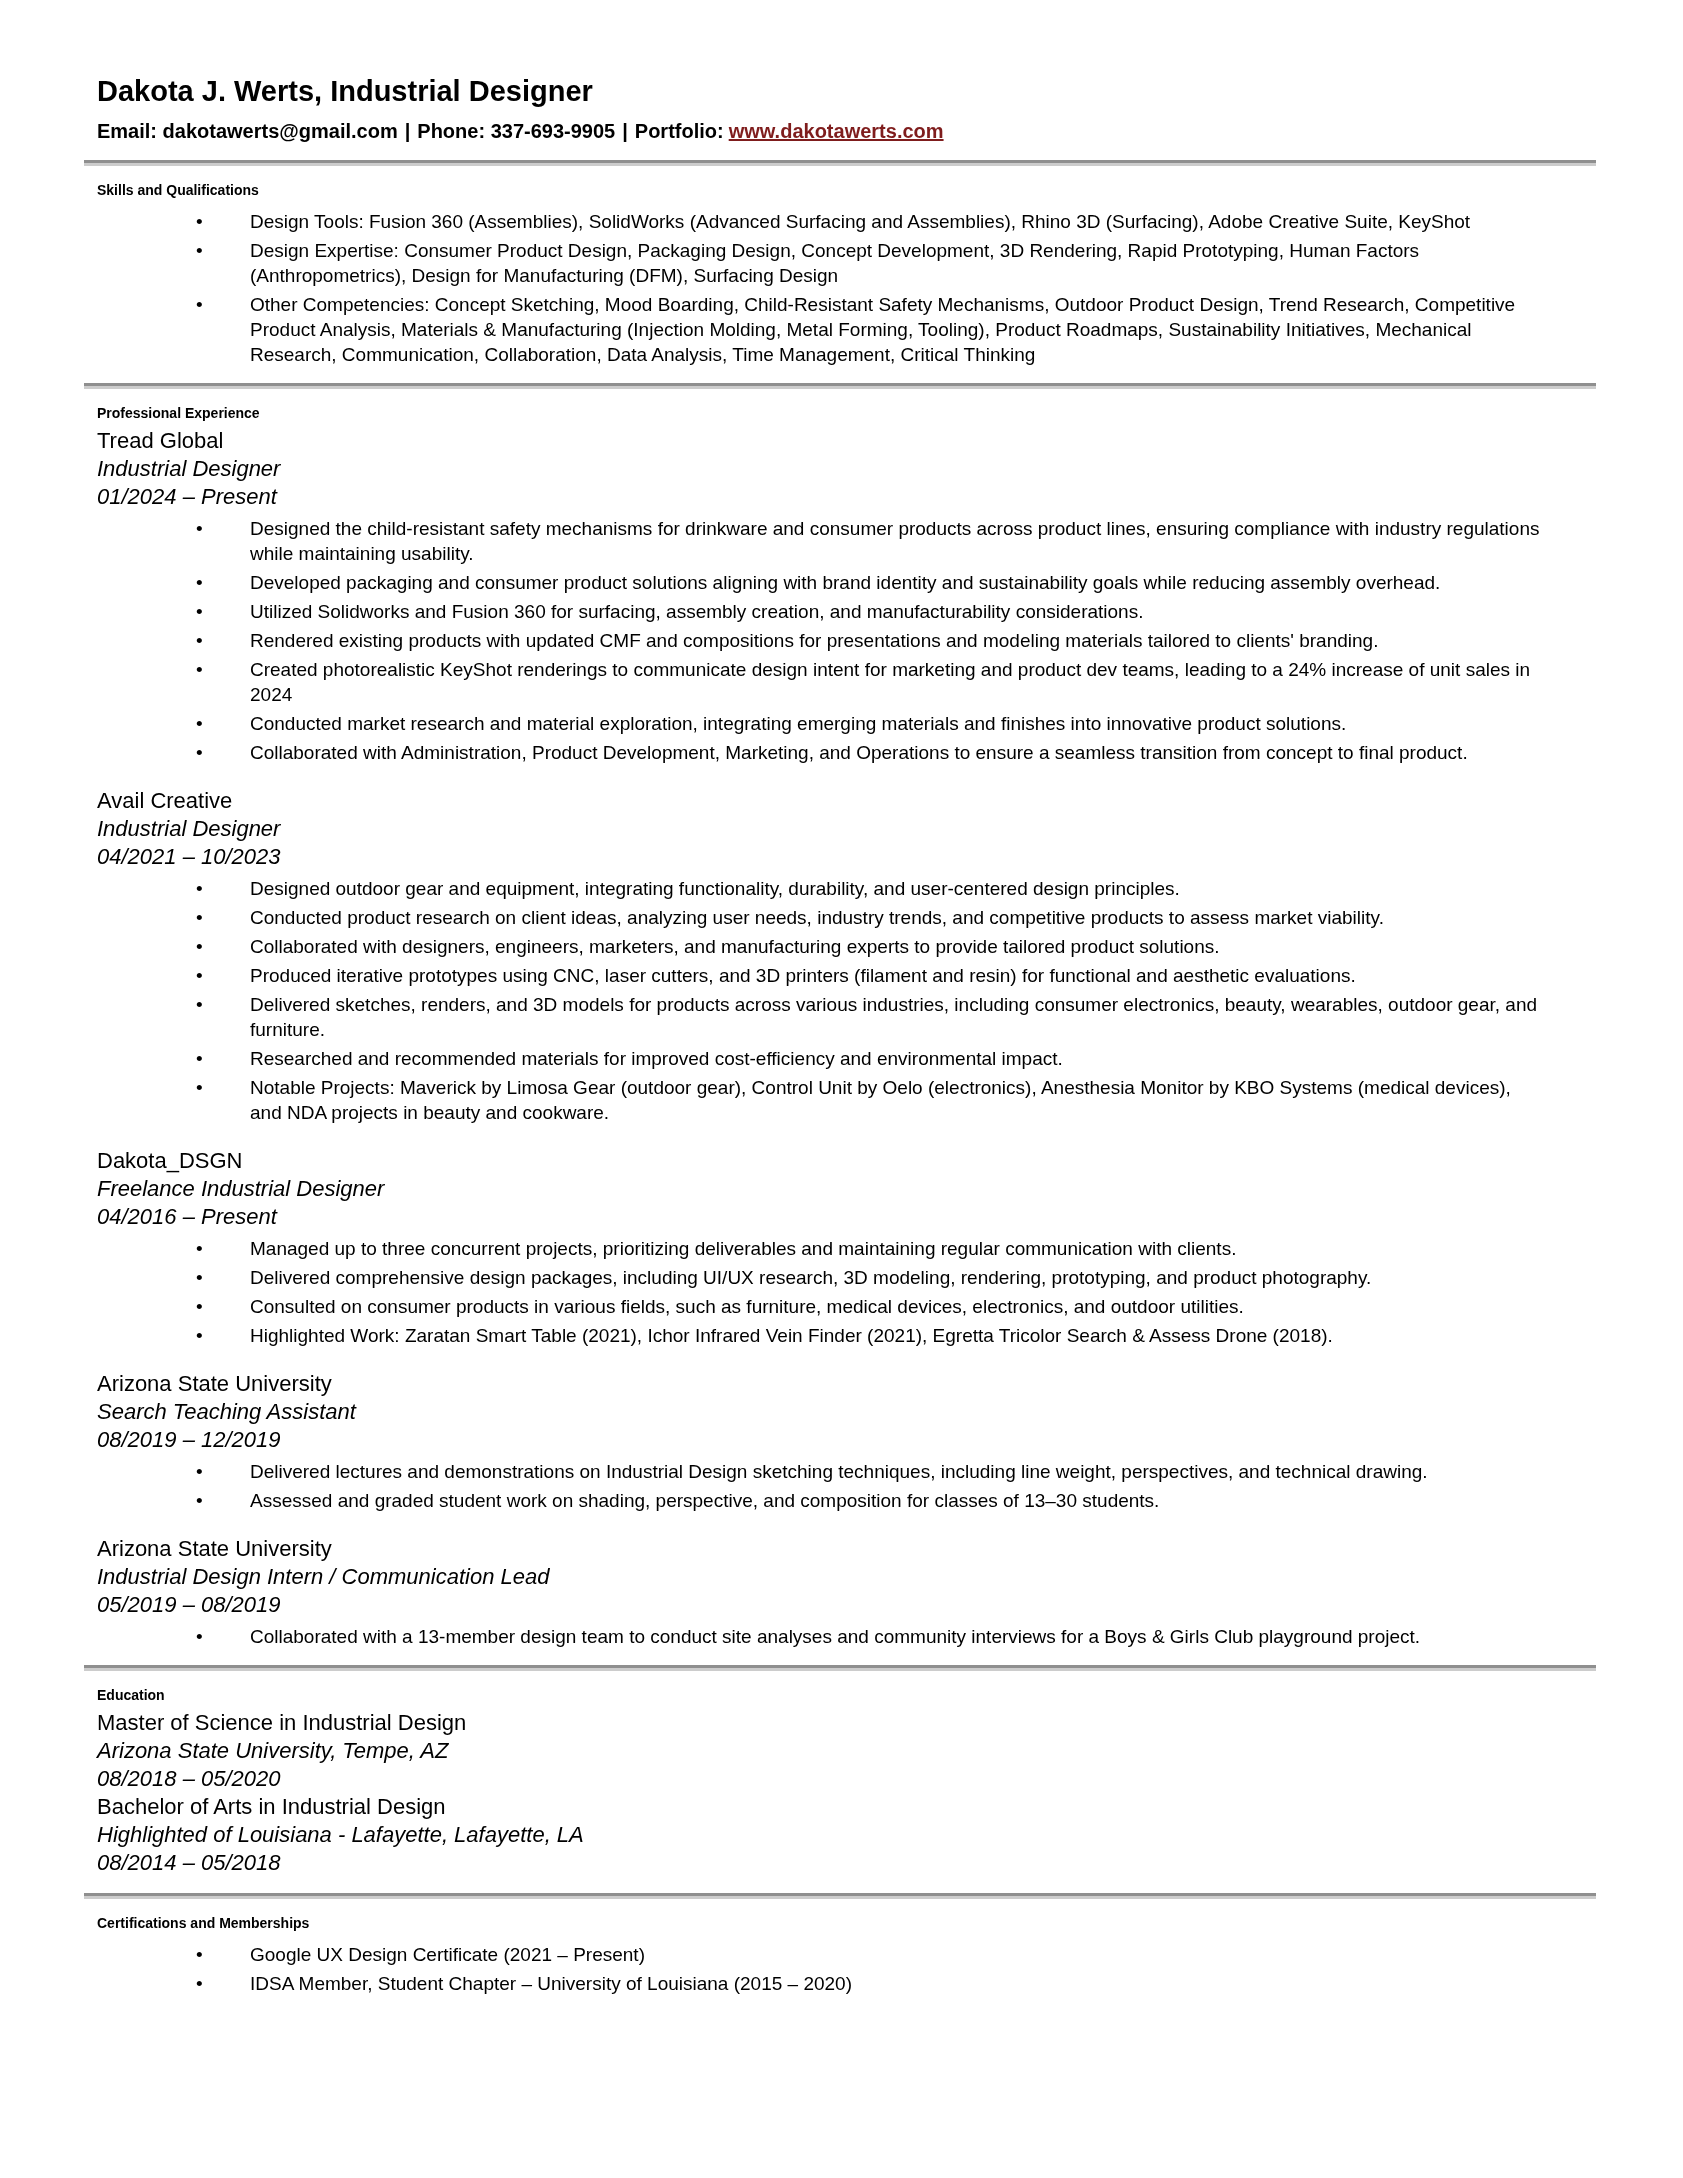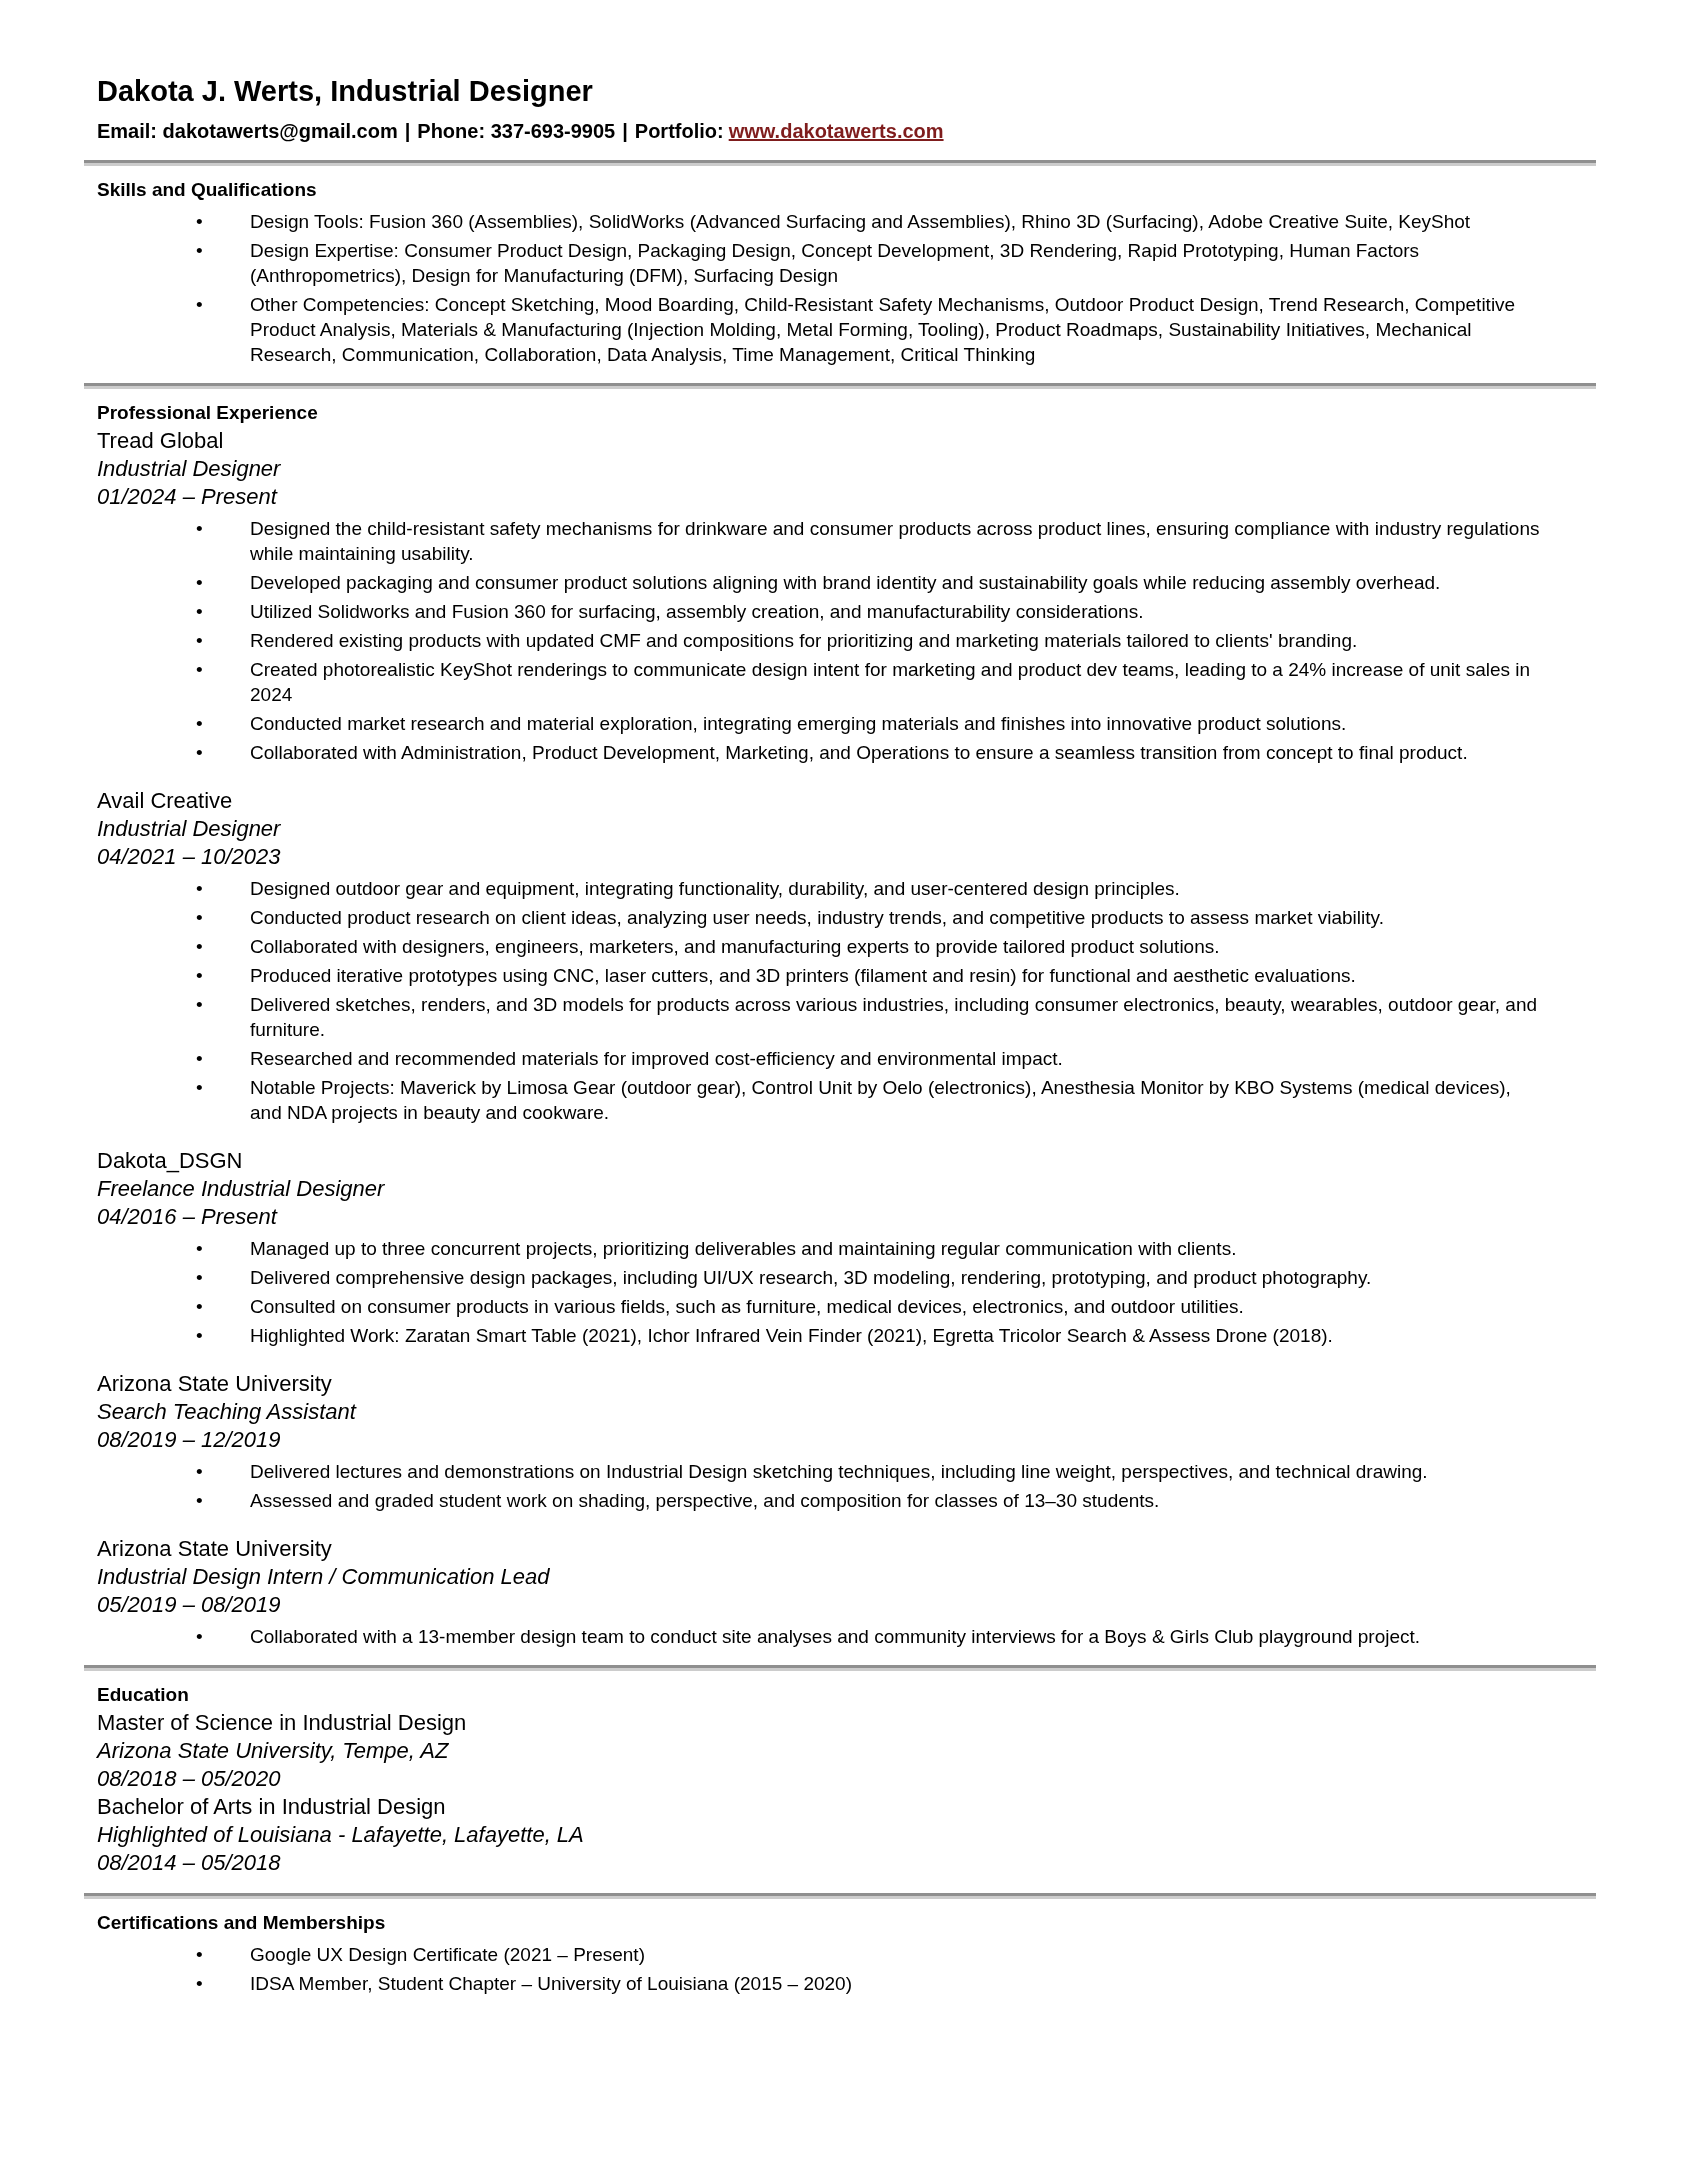--- a/index.html
+++ b/index.html
@@ -21,21 +21,21 @@
   }
   .contact .sep { margin:0 7px; }
   .contact a.link { color:#7f1d1d; text-decoration:underline; cursor:pointer; margin-left:5px; }
 
   .divider {
     height:6px; margin:16px 0 10px;
     background:linear-gradient(to bottom, #8f8f8f 0 55%, #cccccc 55% 100%);
   }
 
   h2.section-heading {
-    font-size:19px; font-weight:700; line-height:28px;
+    font-size:14px; font-weight:700; line-height:28px;
     margin:6px 0 0; padding-left:13px;
   }
 
   .line { font-size:22px; line-height:28px; padding-left:13px; }
   .bold { font-weight:400; }
   .italic { font-style:italic; }
 
   ul.bullets { list-style:none; margin:5px 0 0; padding:0; }
   ul.bullets li {
     position:relative; font-size:19px; line-height:25px;
@@ -81,21 +81,21 @@
 
     <div class="job first">
       <div class="line bold">Tread Global</div>
       <div class="line italic">Industrial Designer</div>
       <div class="line italic">01/2024 – Present</div>
       <ul class="bullets">
 
       <li>Designed the child-resistant safety mechanisms for drinkware and consumer products across product lines, ensuring compliance with industry regulations while maintaining usability.</li>
           <li>Developed packaging and consumer product solutions aligning with brand identity and sustainability goals while reducing assembly overhead.</li>
           <li>Utilized Solidworks and Fusion 360 for surfacing, assembly creation, and manufacturability considerations.</li>
-          <li>Rendered existing products with updated CMF and compositions for prioritizing and marketing materials tailored to clients' branding.</li>
+          <li>Rendered existing products with updated CMF and compositions for presentations and modeling materials tailored to clients' branding.</li>
           <li>Created photorealistic KeyShot renderings to communicate design intent for marketing and product dev teams, leading to a 24% increase of unit sales in 2024</li>
           <li>Conducted market research and material exploration, integrating emerging materials and finishes into innovative product solutions.</li>
           <li>Collaborated with Administration, Product Development, Marketing, and Operations to ensure a seamless transition from concept to final product.</li>
         </ul>
     </div>
 
     <div class="job">
       <div class="line bold">Avail Creative</div>
       <div class="line italic">Industrial Designer</div>
       <div class="line italic">04/2021 – 10/2023</div>

